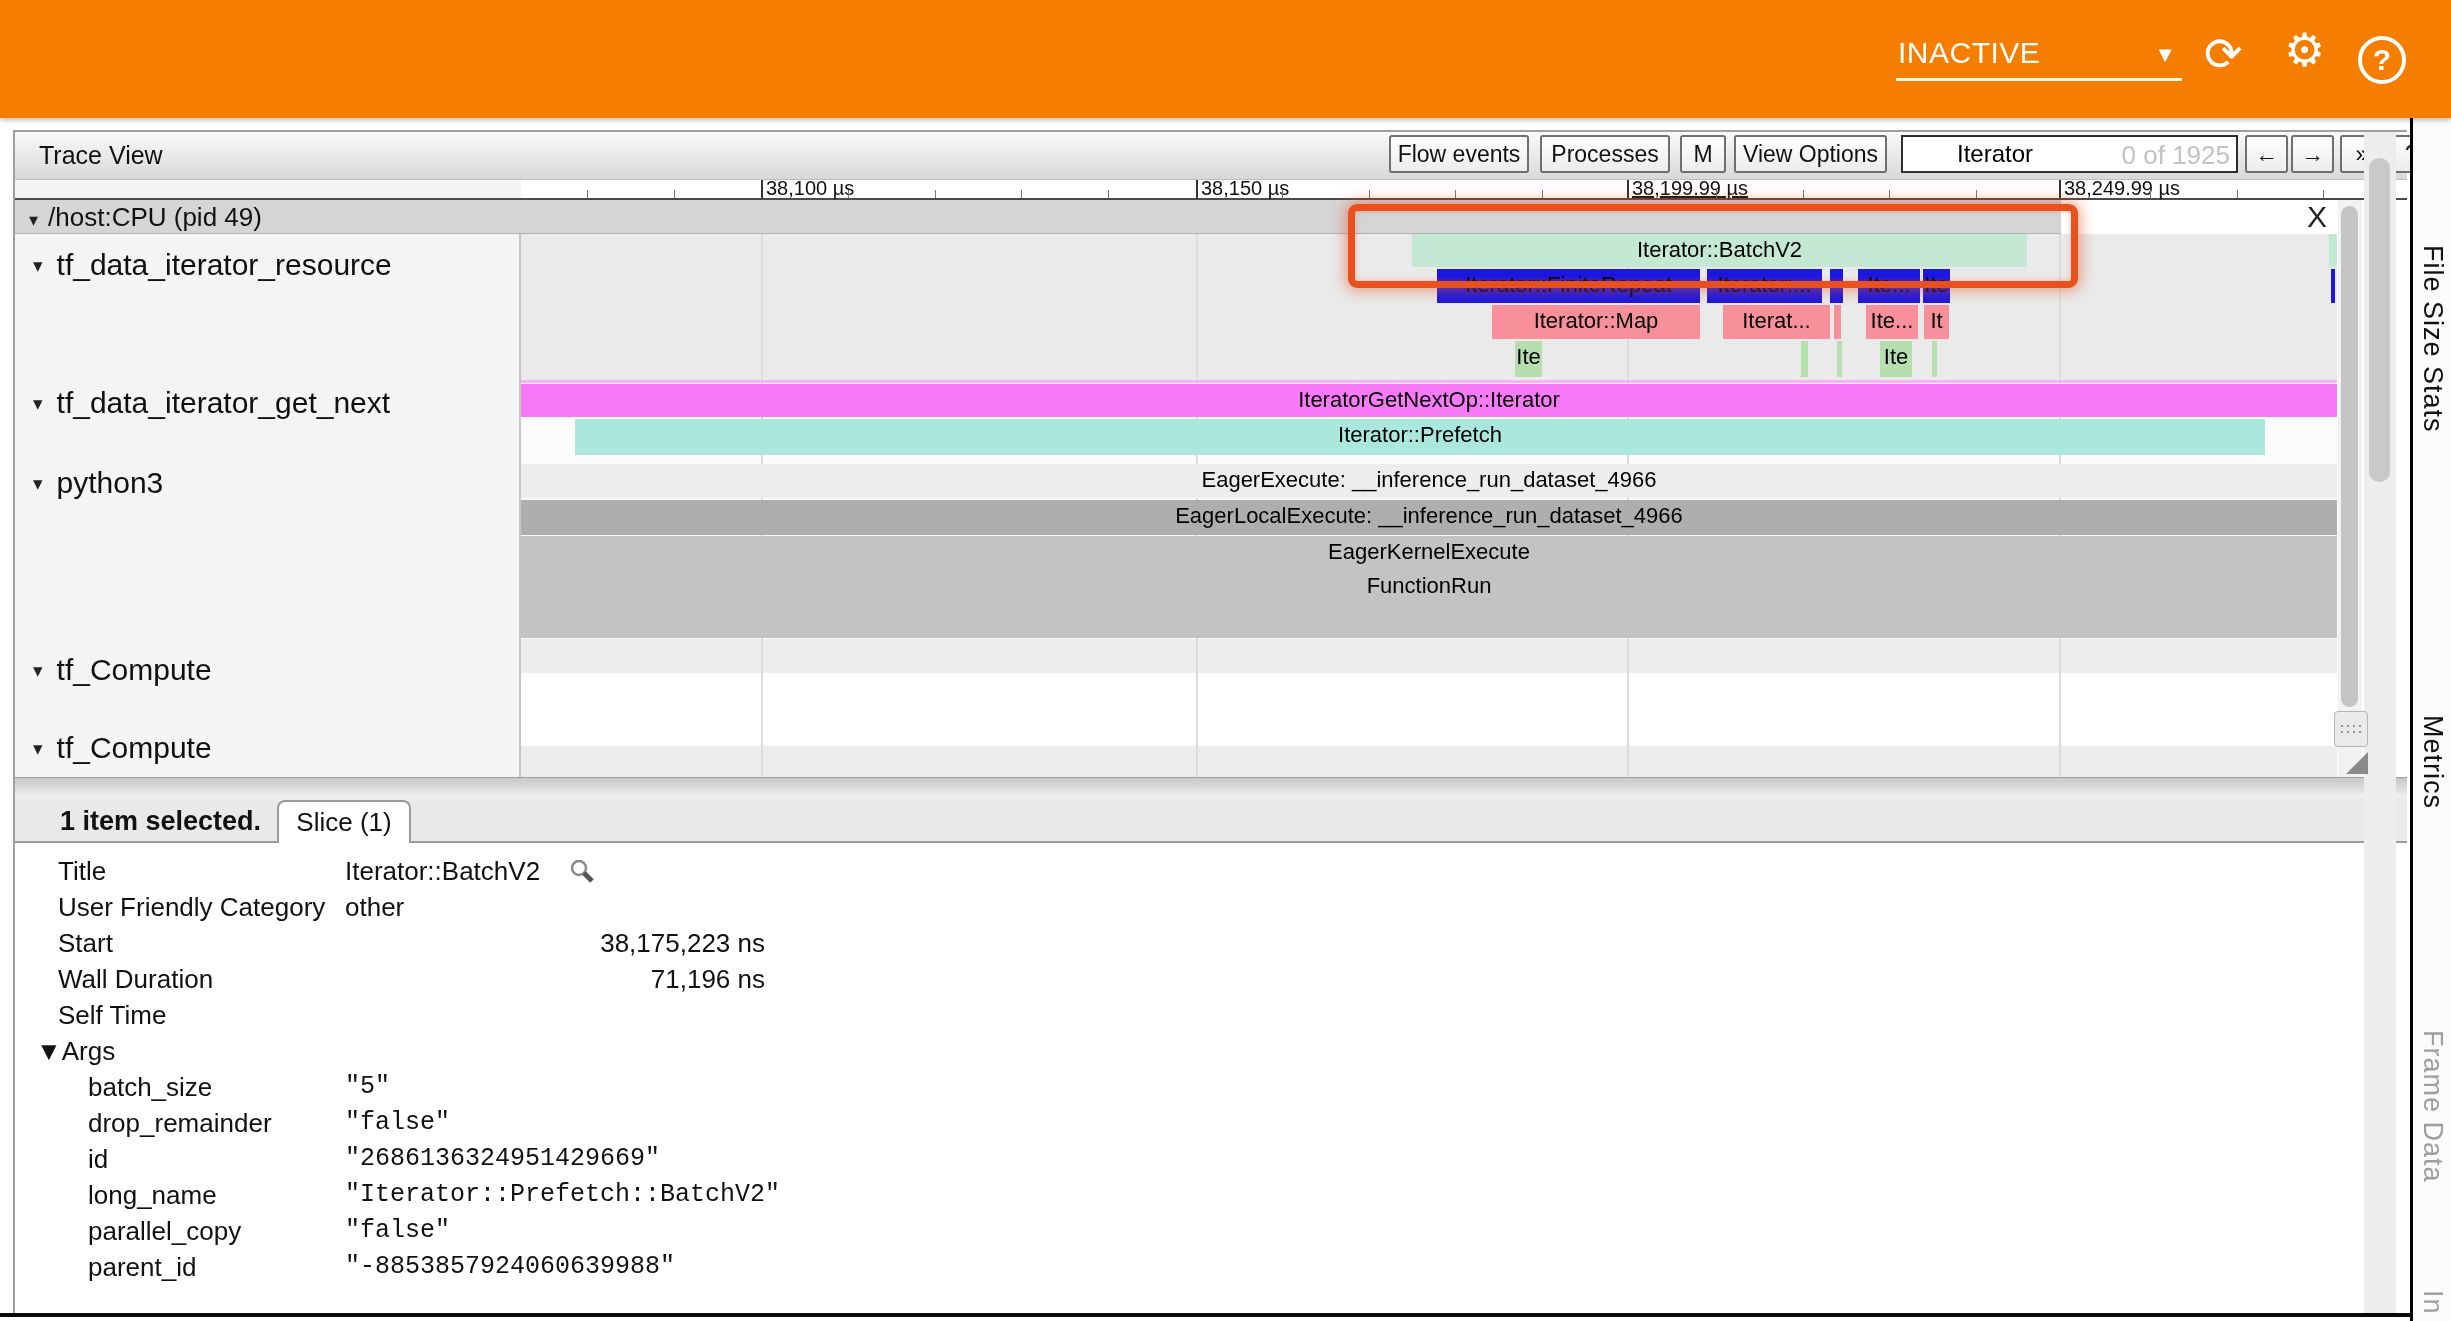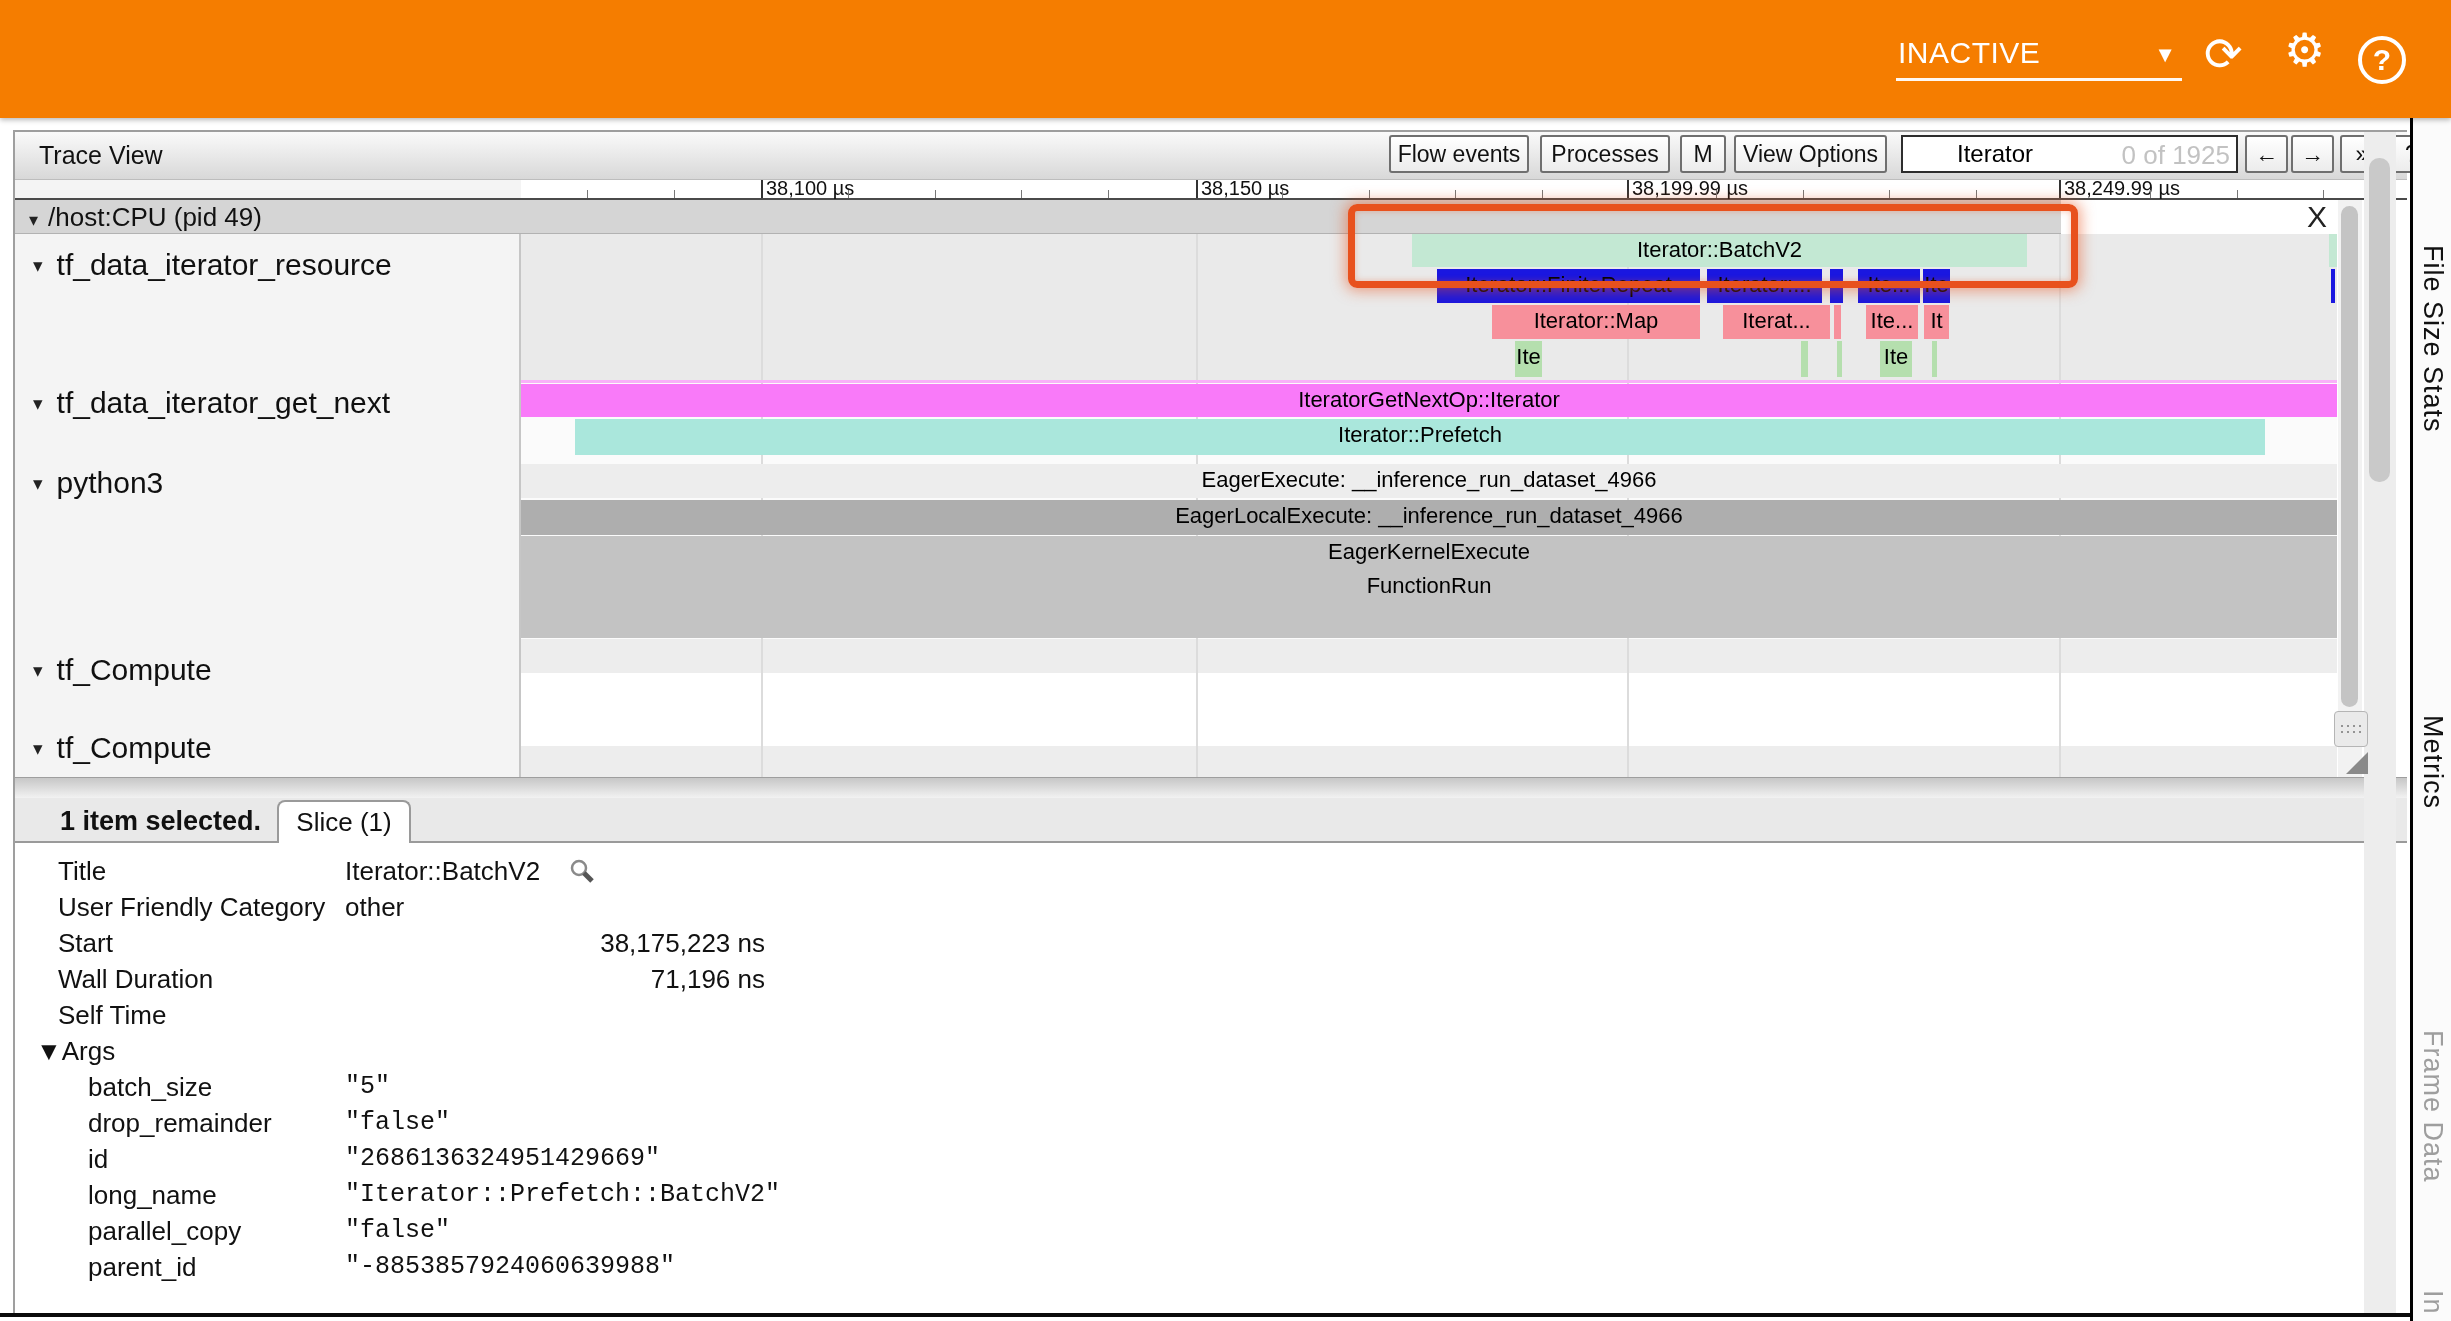--- a/index.html
+++ b/index.html
@@ -131,21 +131,21 @@
     </div>
 </div>
 
 <div class="axis">
   <div id="axis-ticks">
       <div class="tick-major" style="left: 746px;"></div>
       <div class="tick-label" style="left: 751px;">38,100 µs</div>
       <div class="tick-major" style="left: 1181px;"></div>
       <div class="tick-label" style="left: 1186px;">38,150 µs</div>
       <div class="tick-major" style="left: 1612px;"></div>
-      <div class="tick-label" style="left: 1617px;">38,199.99 µs</div>
+      <div class="tick-label" style="left: 1617px; text-decoration: underline;">38,199.99 µs</div>
       <div class="tick-major" style="left: 2044px;"></div>
       <div class="tick-label" style="left: 2049px;">38,249.99 µs</div>
       <div class="tick-minor" style="left: 572px;"></div>
       <div class="tick-minor" style="left: 659px;"></div>
       <div class="tick-minor" style="left: 833px;"></div>
       <div class="tick-minor" style="left: 920px;"></div>
       <div class="tick-minor" style="left: 1006px;"></div>
       <div class="tick-minor" style="left: 1093px;"></div>
       <div class="tick-minor" style="left: 1267px;"></div>
       <div class="tick-minor" style="left: 1354px;"></div>

